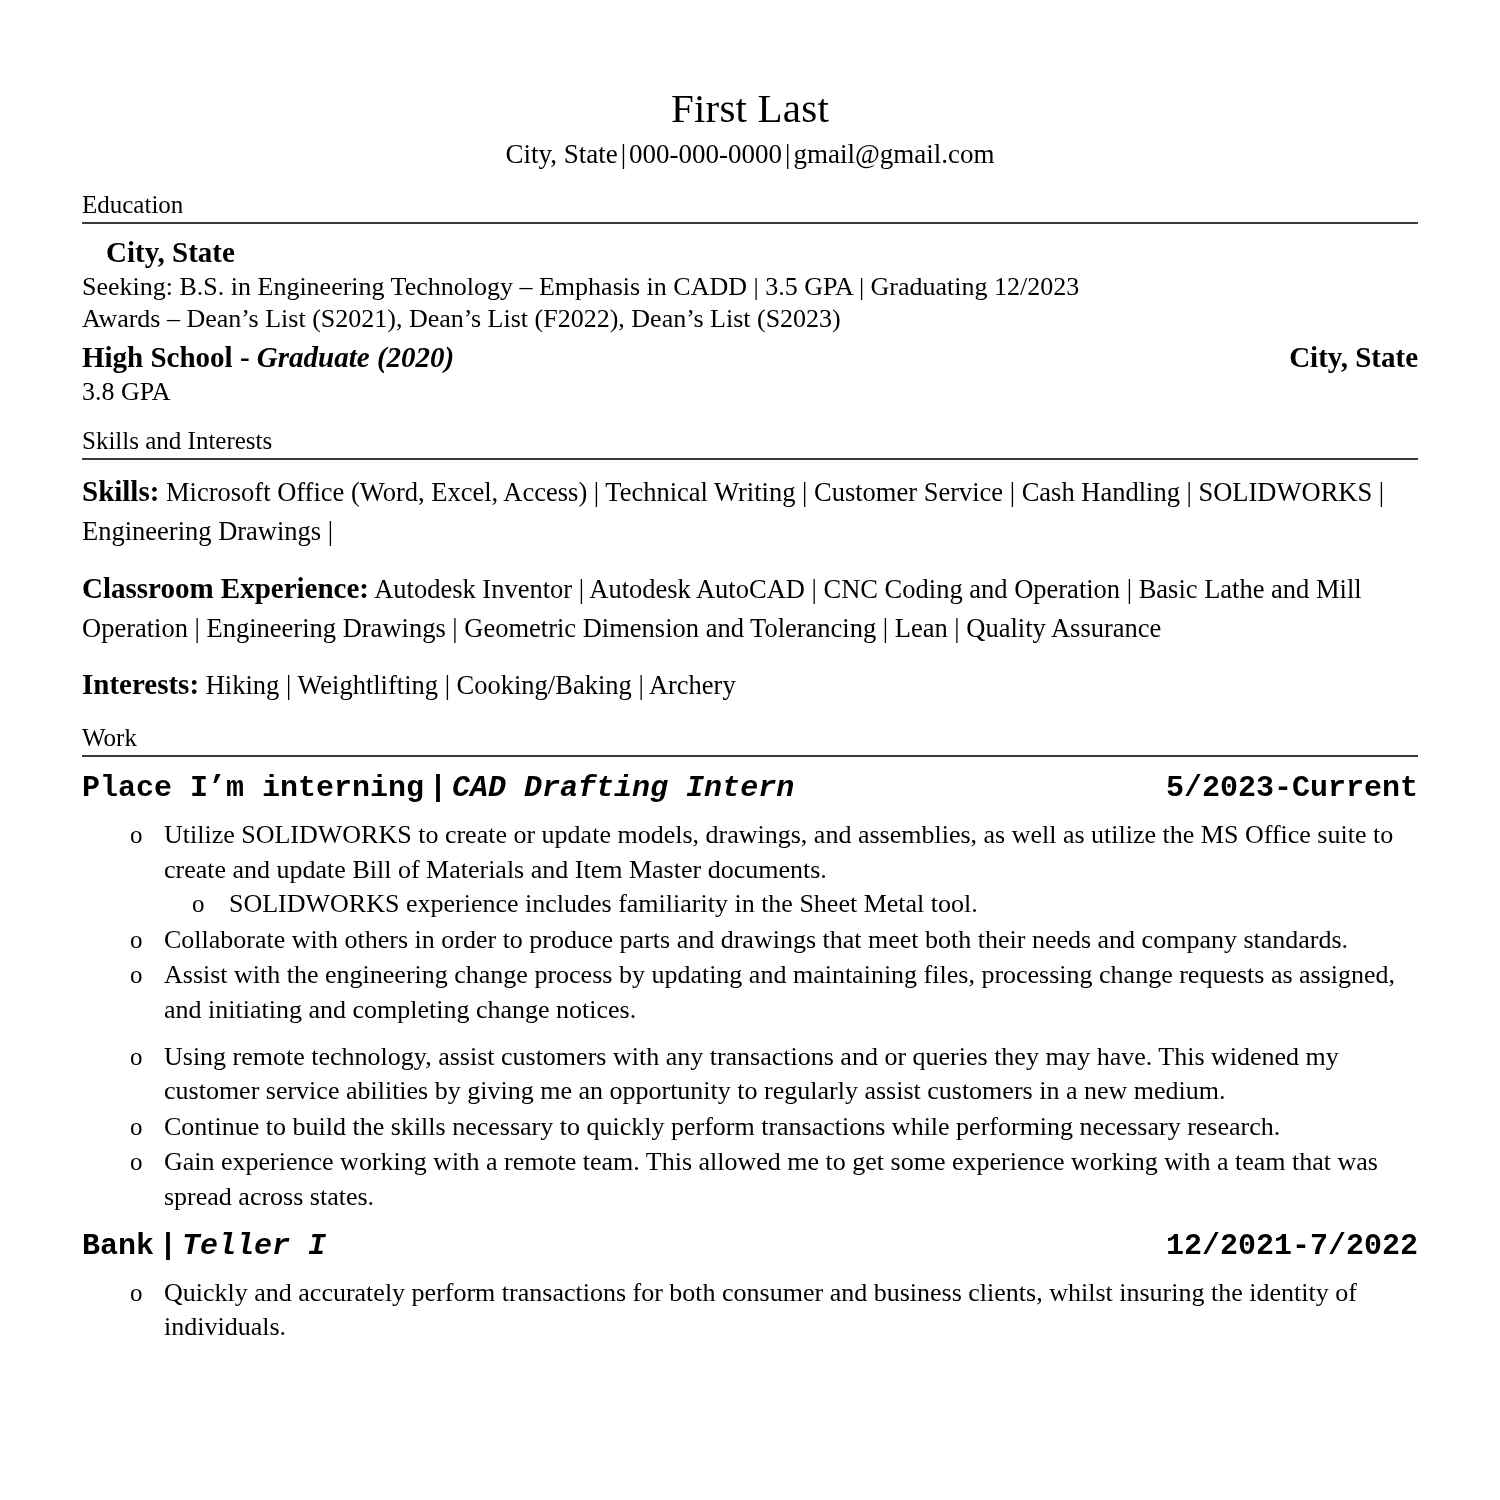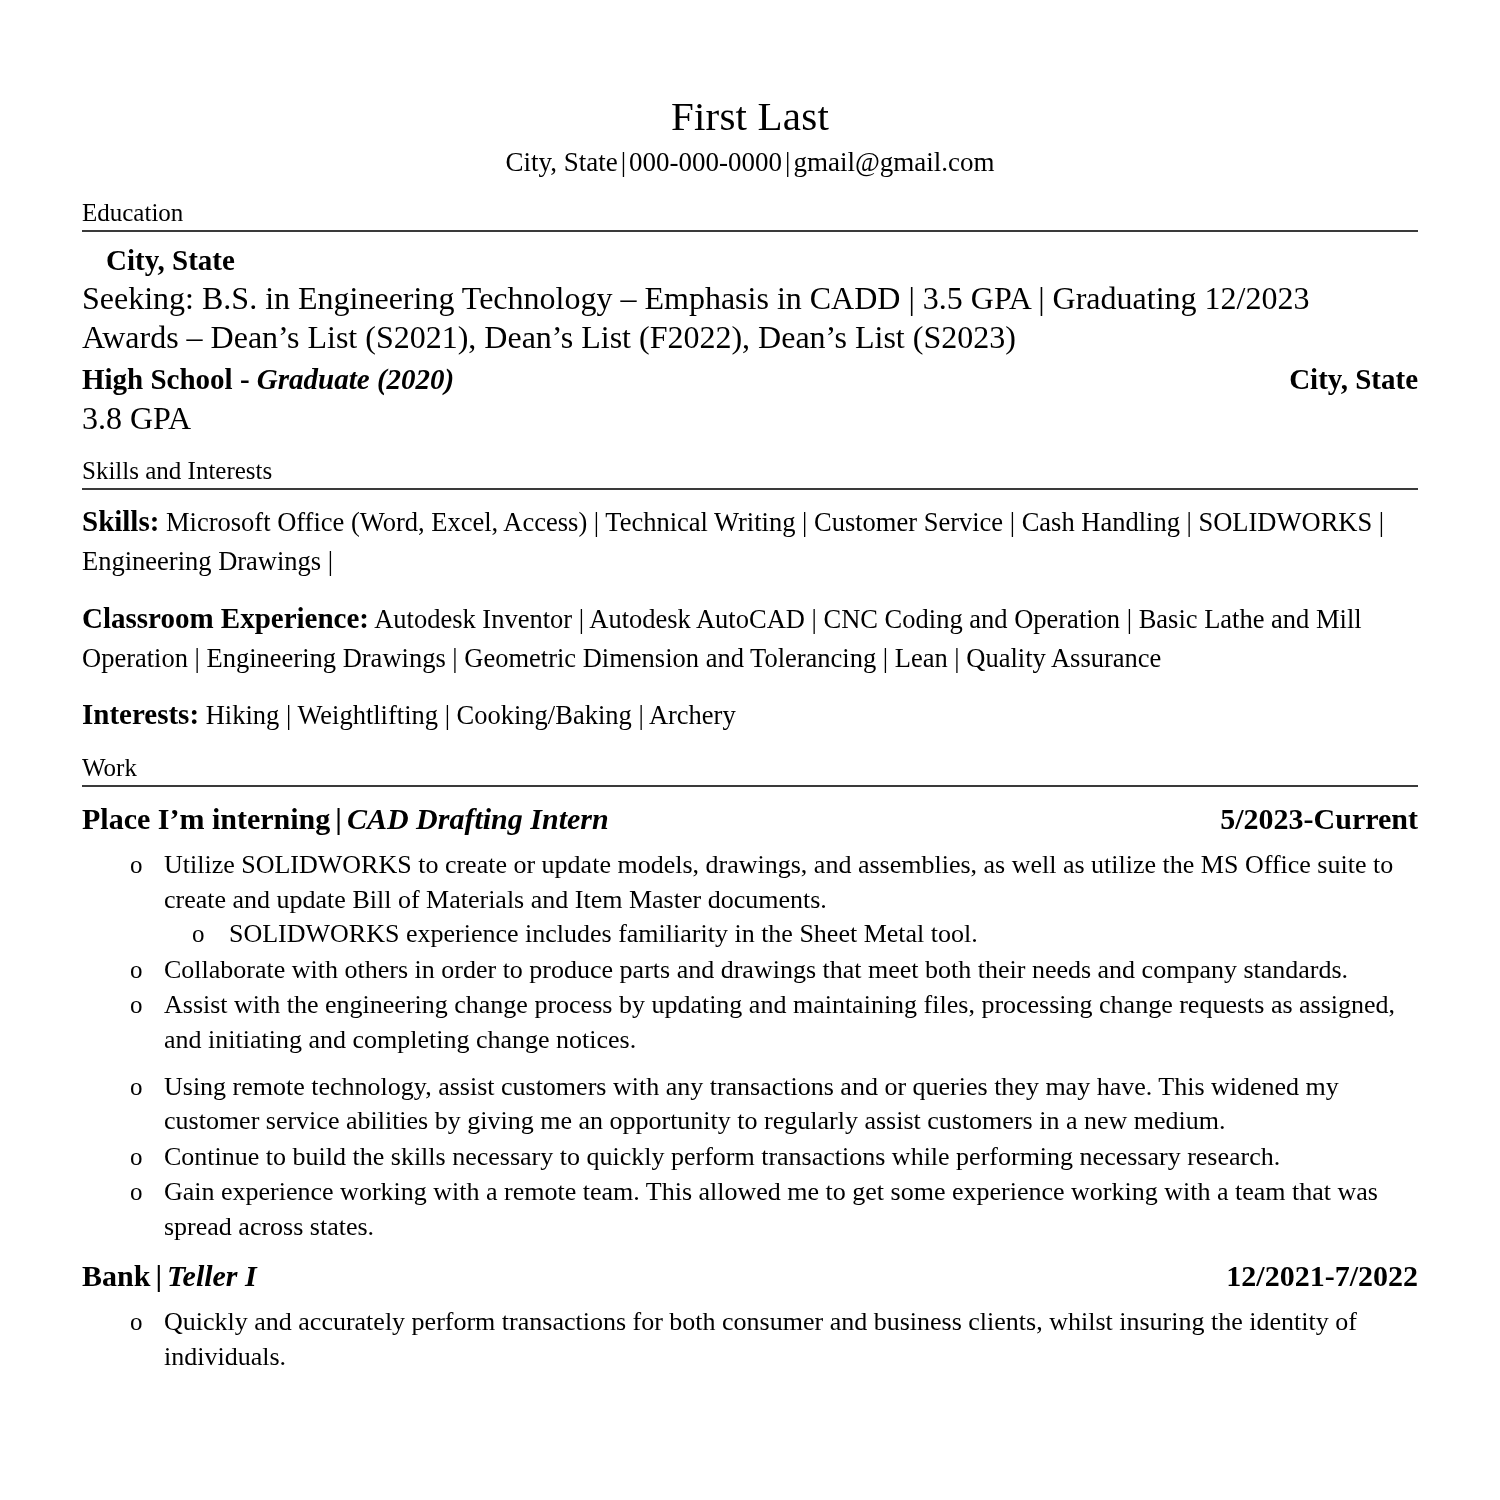--- a/index.html
+++ b/index.html
@@ -12,21 +12,21 @@
     height: 1500px;
     font-family: "Liberation Serif", "DejaVu Serif", serif;
     color: #000000;
     overflow: hidden;
   }
   .page {
     position: relative;
     width: 1500px;
     height: 1500px;
     box-sizing: border-box;
-    padding: 8px 82px;
+    padding: 0 82px;
     overflow: hidden;
   }
 
   
   .doc-header {
     padding-top: 86px;
     text-align: center;
   }
   .full-name {
     font-size: 41px;
@@ -71,21 +71,21 @@
   .entry-head .left .role {
     font-style: italic;
     font-weight: bold;
   }
   .entry-head .right {
     font-weight: bold;
     white-space: nowrap;
     padding-left: 24px;
   }
   .entry-line {
-    font-size: 32px;
+    font-size: 26px;
     line-height: 1.22;
   }
 
   .edu-block + .edu-block {
     margin-top: 4px;
   }
 
   
   .skill-para {
     font-size: 26.5px;
@@ -105,20 +105,21 @@
   .job {
     margin-top: 12px;
   }
   .job-head {
     display: flex;
     align-items: flex-end;
     justify-content: space-between;
     font-size: 30px;
     line-height: 1.3;
     font-weight: bold;
+    font-family: Liberation Mono, monospace;
   }
   .job-head .company { font-weight: bold; }
   .job-head .pipe { padding: 0 5px; font-weight: bold; }
   .job-head .title { font-style: italic; font-weight: bold; }
   .job-head .dates { white-space: nowrap; padding-left: 24px; }
 
   ul.bullets {
     list-style: none;
     margin: 10px 0 0 0;
     padding: 0;

